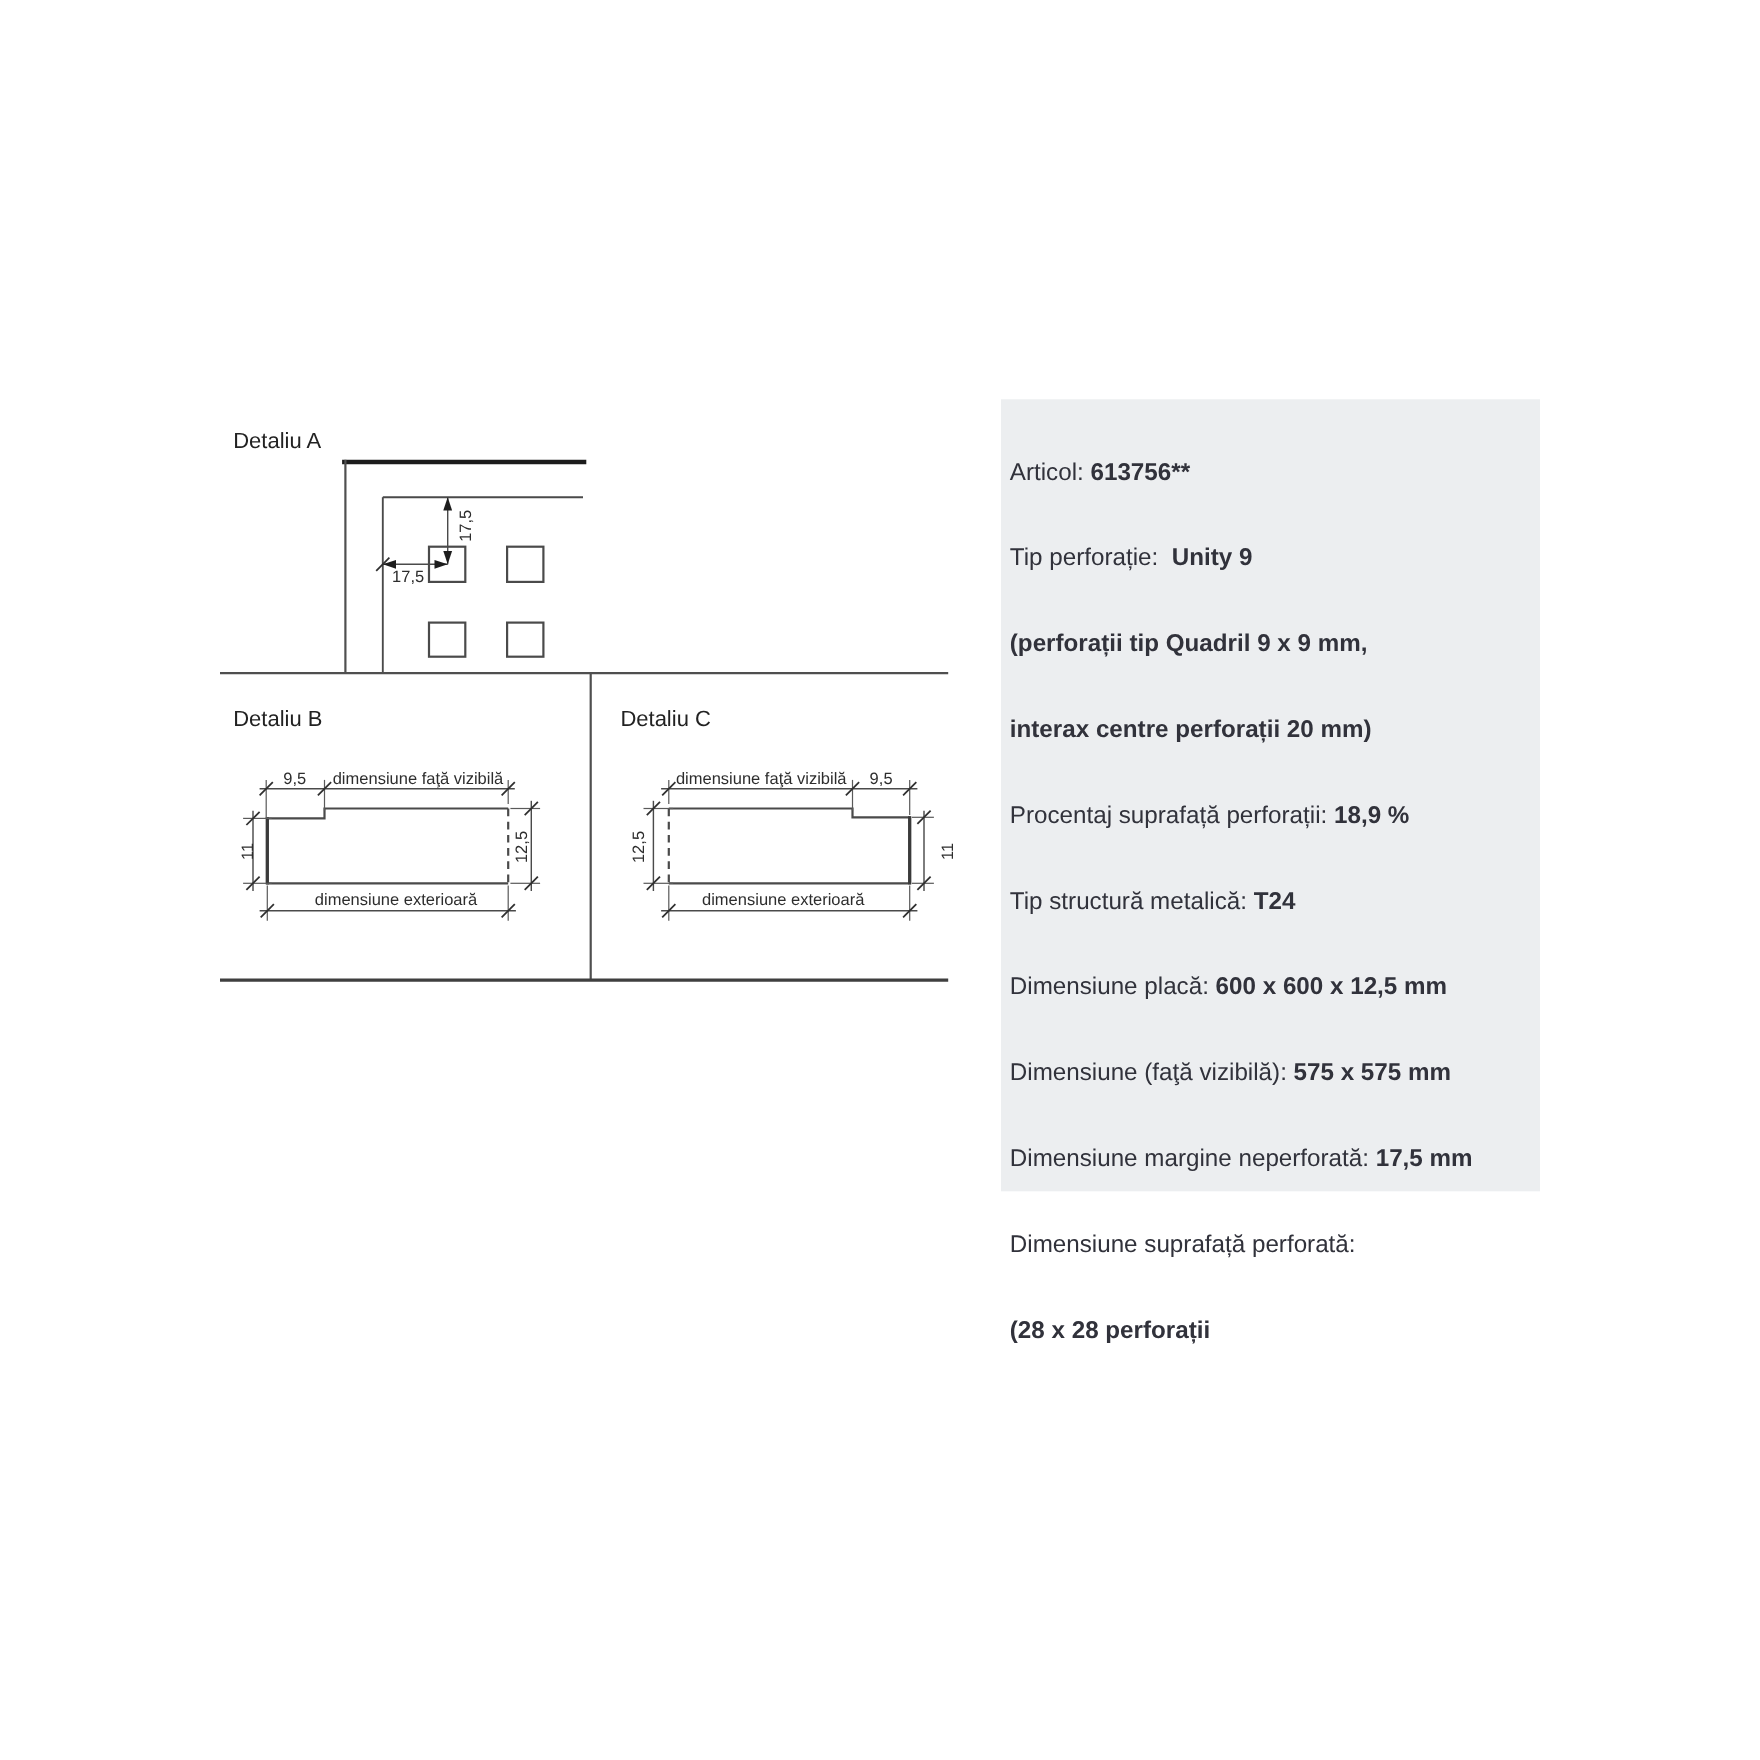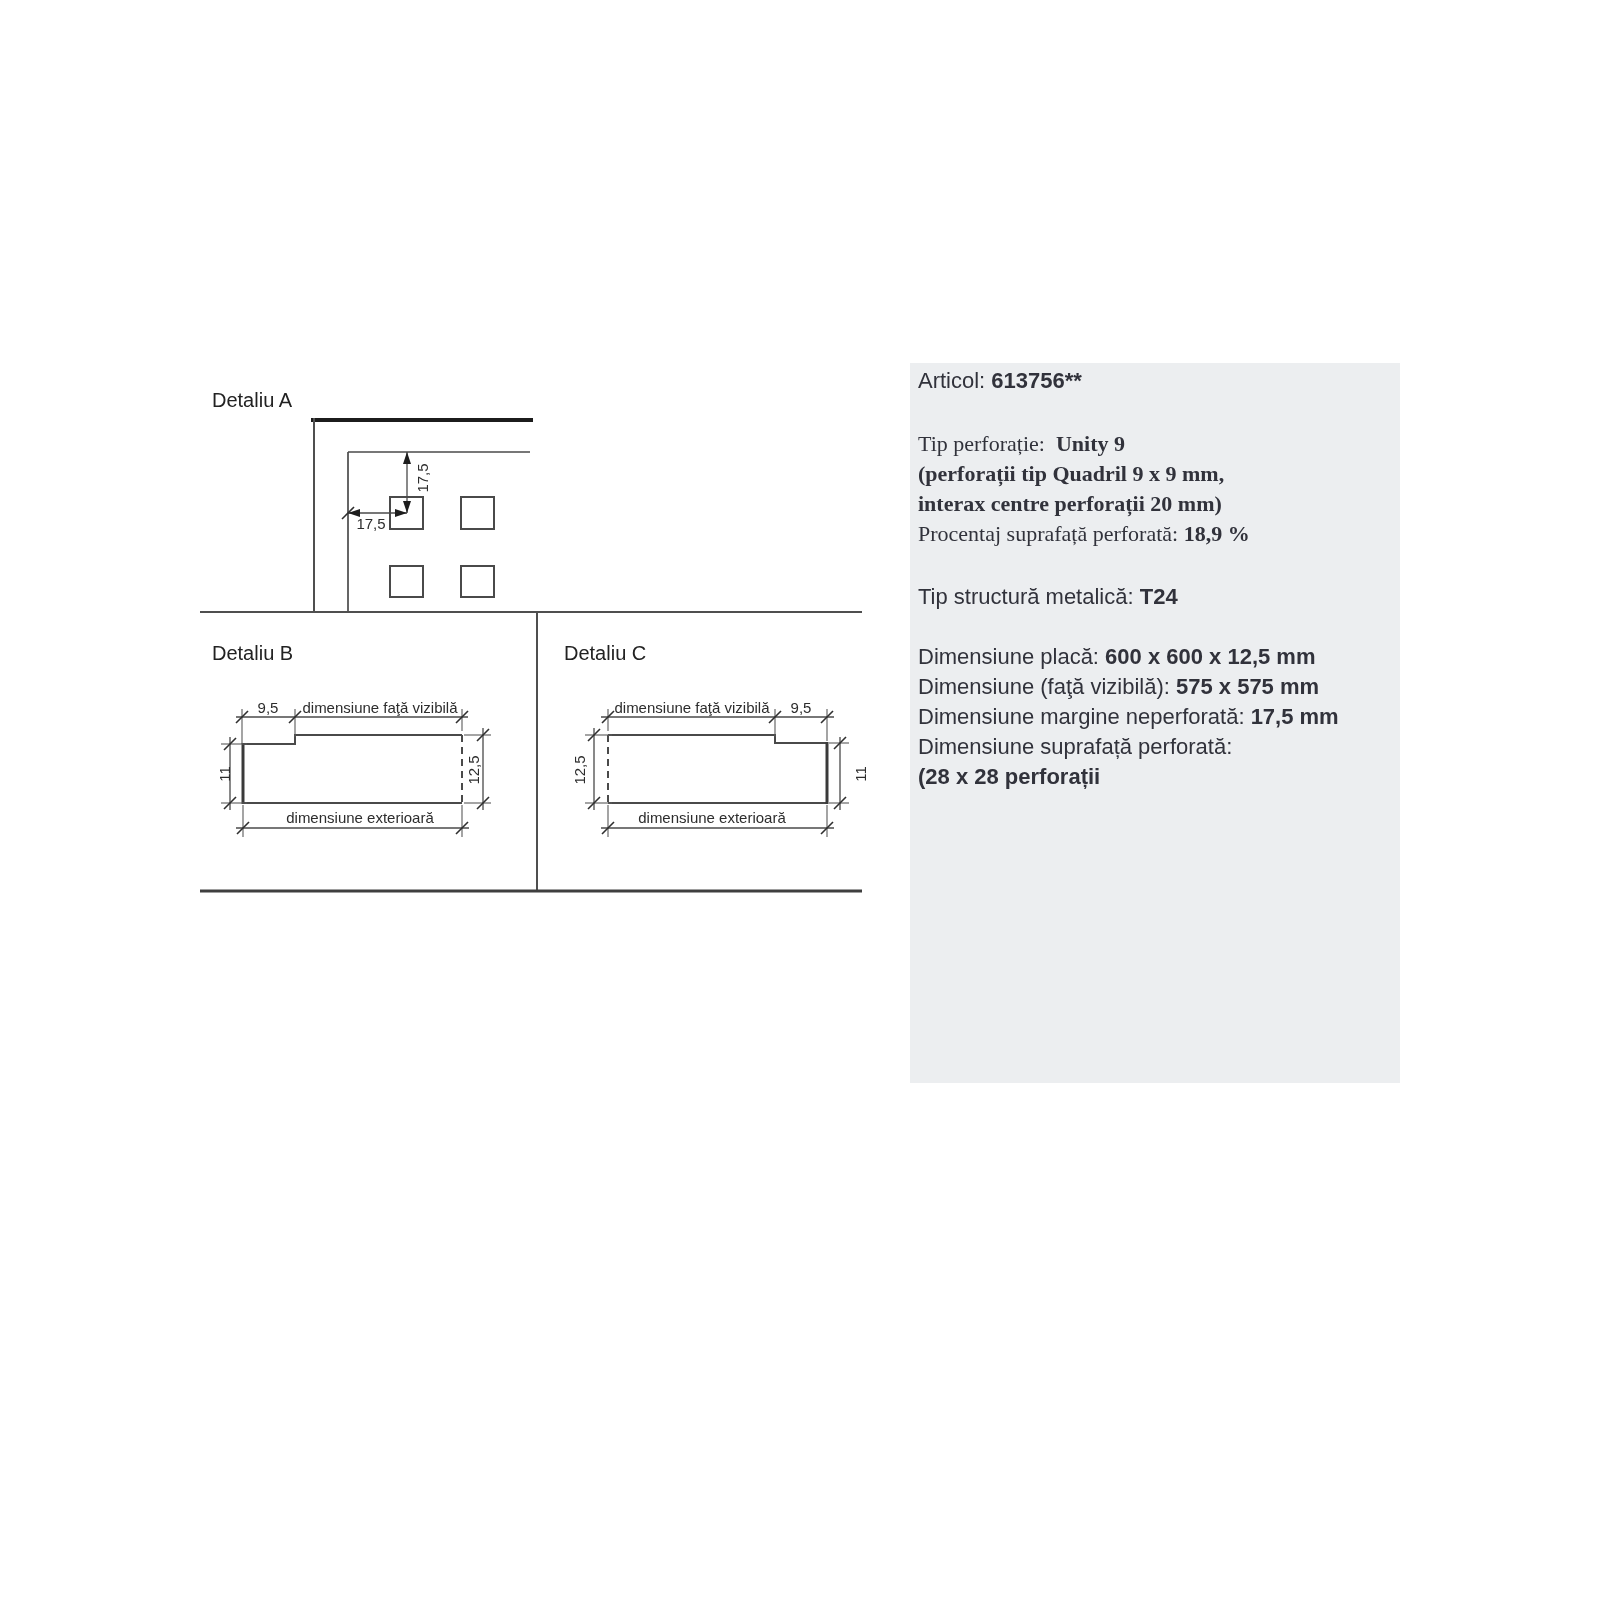--- a/index.html
+++ b/index.html
@@ -19,23 +19,23 @@
   .sectb{stroke:#3f3f3f;stroke-width:3;}
   .thickline{stroke:#1c1c1c;stroke-width:4;}
   .thinline{stroke:#4a4a4a;stroke-width:1.7;}
   .dimtext{font:15px "Liberation Sans",sans-serif;fill:#2d2d2d;}
   .dtitle{font:20px "Liberation Sans",sans-serif;fill:#222222;}
 
   
   .panel{position:absolute;left:910px;top:363px;width:490px;height:720px;
          background:#eceef0;box-sizing:border-box;padding:3px 6px 0 8px;
          font:400 22px/30px "Liberation Sans",sans-serif;color:#31323b;}
-  .pline{white-space:pre-wrap;}
+  .pline{white-space:pre-wrap;margin-top:48px;}
   .pline .b{font-weight:700;}
-  .g2{margin-top:33px;font-family:Liberation Serif, serif;}
+  .g2{margin-top:33px;}
   .g3{margin-top:33px;}
   .g4{margin-top:30px;}
 </style>
 </head>
 <body>
 
 <div class="stage">
 
   <svg class="draw" viewBox="0 0 1600 1600">
 
@@ -150,21 +150,21 @@
 
   <div class="panel">
     <div class="pgroup">
       <div class="pline"><span>Articol: </span><span class="b">613756**</span></div>
     </div>
 
     <div class="pgroup g2">
       <div class="pline"><span>Tip perforație: </span><span class="b"> Unity 9</span></div>
       <div class="pline"><span></span><span class="b">(perforații tip Quadril 9 x 9 mm,</span></div>
       <div class="pline"><span></span><span class="b">interax centre perforații 20 mm)</span></div>
-      <div class="pline"><span>Procentaj suprafață perforată: </span><span class="b">18,9 %</span></div>
+      <div class="pline"><span>Procentaj suprafață perforații: </span><span class="b">18,9 %</span></div>
     </div>
 
     <div class="pgroup g3">
       <div class="pline"><span>Tip structură metalică: </span><span class="b">T24</span></div>
     </div>
 
     <div class="pgroup g4">
       <div class="pline"><span>Dimensiune placă: </span><span class="b">600 x 600 x 12,5 mm</span></div>
       <div class="pline"><span>Dimensiune (faţă vizibilă): </span><span class="b">575 x 575 mm</span></div>
       <div class="pline"><span>Dimensiune margine neperforată: </span><span class="b">17,5 mm</span></div>

